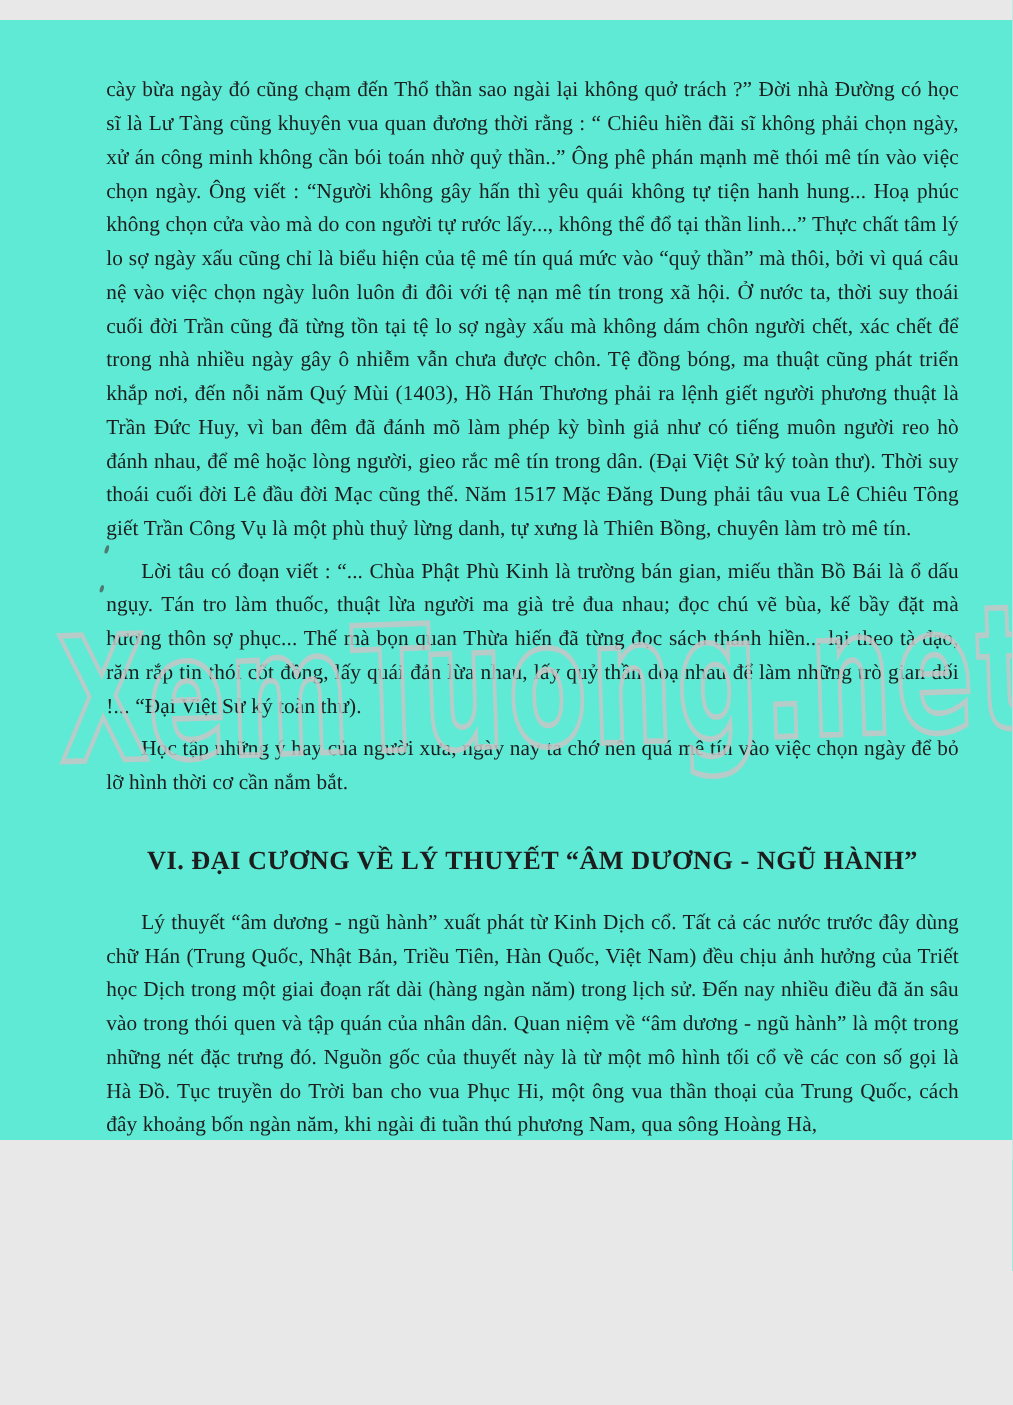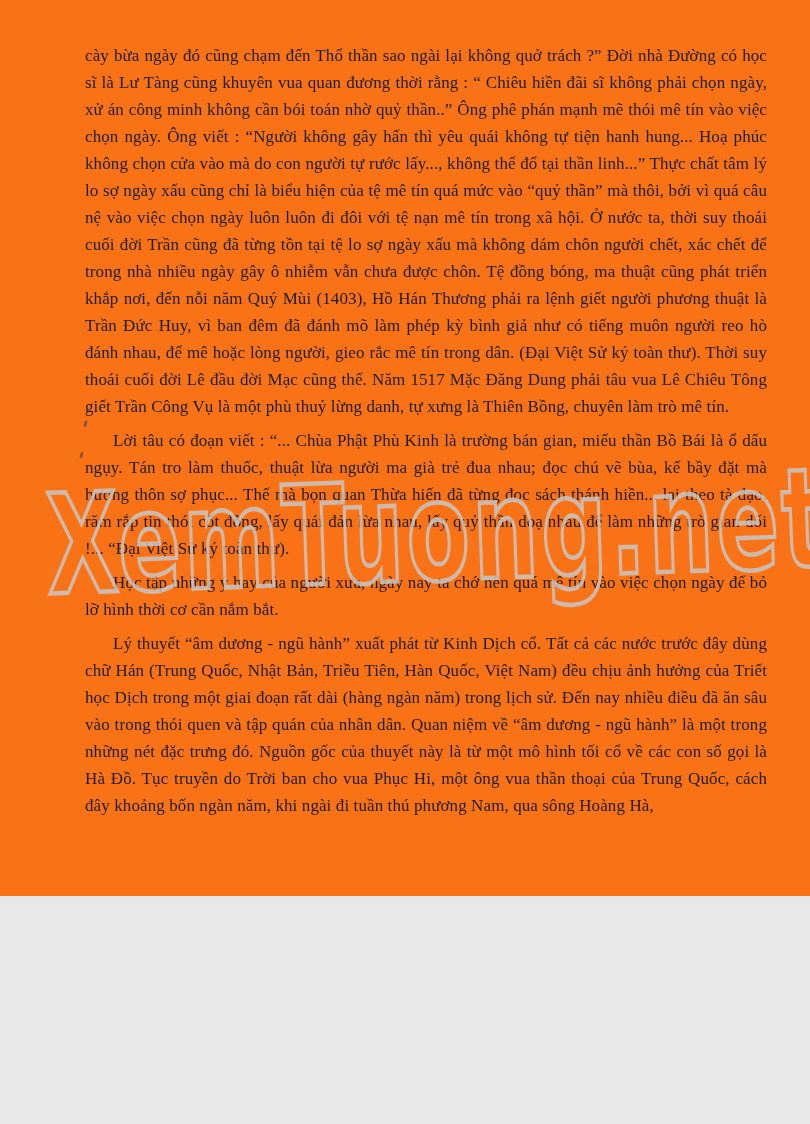--- a/index.html
+++ b/index.html
@@ -1,20 +1,20 @@
 <!DOCTYPE html>
 <html><head>
 <meta charset="utf-8">
 <style>
   html,body{margin:0;padding:0;background:#e8e8e8;}
   .page{
     position:relative;
     width:810px;height:896px;
-    margin:0 auto;
-    background:#f97316;
+    margin:16px auto;
+    background:#5eead4;
     overflow:hidden;
     font-family:"Liberation Serif", serif;
     color:#1d1d1d;
   }
   .content{
     position:absolute;
     left:85px;top:42px;width:682px;
     font-size:17px;
     line-height:27px;
     text-align:justify;
@@ -79,20 +79,21 @@
 </style>
 </head>
 <body>
 
 <div class="page">
 
   <div class="content">
     <p class="noindent">cày bừa ngày đó cũng chạm đến Thổ thần sao ngài lại không quở trách ?” Đời nhà Đường có học sĩ là Lư Tàng cũng khuyên vua quan đương thời rằng : “ Chiêu hiền đãi sĩ không phải chọn ngày, xử án công minh không cần bói toán nhờ quỷ thần..” Ông phê phán mạnh mẽ thói mê tín vào việc chọn ngày. Ông viết : “Người không gây hấn thì yêu quái không tự tiện hanh hung... Hoạ phúc không chọn cửa vào mà do con người tự rước lấy..., không thể đổ tại thần linh...” Thực chất tâm lý lo sợ ngày xấu cũng chỉ là biểu hiện của tệ mê tín quá mức vào “quỷ thần” mà thôi, bởi vì quá câu nệ vào việc chọn ngày luôn luôn đi đôi với tệ nạn mê tín trong xã hội. Ở nước ta, thời suy thoái cuối đời Trần cũng đã từng tồn tại tệ lo sợ ngày xấu mà không dám chôn người chết, xác chết để trong nhà nhiều ngày gây ô nhiễm vẫn chưa được chôn. Tệ đồng bóng, ma thuật cũng phát triển khắp nơi, đến nỗi năm Quý Mùi (1403), Hồ Hán Thương phải ra lệnh giết người phương thuật là Trần Đức Huy, vì ban đêm đã đánh mõ làm phép kỳ bình giả như có tiếng muôn người reo hò đánh nhau, để mê hoặc lòng người, gieo rắc mê tín trong dân. (Đại Việt Sử ký toàn thư). Thời suy thoái cuối đời Lê đầu đời Mạc cũng thế. Năm 1517 Mặc Đăng Dung phải tâu vua Lê Chiêu Tông giết Trần Công Vụ là một phù thuỷ lừng danh, tự xưng là Thiên Bồng, chuyên làm trò mê tín.</p>
     <p>Lời tâu có đoạn viết : “... Chùa Phật Phù Kinh là trường bán gian, miếu thần Bồ Bái là ổ dấu ngụy. Tán tro làm thuốc, thuật lừa người ma già trẻ đua nhau; đọc chú vẽ bùa, kế bầy đặt mà hương thôn sợ phục... Thế mà bọn quan Thừa hiến đã từng đọc sách thánh hiền... lại theo tà đạo, răm rắp tin thói cốt đồng, lấy quái đản lừa nhau, lấy quỷ thần doạ nhau để làm những trò gian dối !... “Đại Việt Sử ký toàn thư).</p>
     <p>Học tập những ý hay của người xưa, ngày nay ta chớ nên quá mê tín vào việc chọn ngày để bỏ lỡ hình thời cơ cần nắm bắt.</p>
+    <h2 class="section-heading">VI. ĐẠI CƯƠNG VỀ LÝ THUYẾT “ÂM DƯƠNG - NGŨ HÀNH”</h2>
     <p>Lý thuyết “âm dương - ngũ hành” xuất phát từ Kinh Dịch cổ. Tất cả các nước trước đây dùng chữ Hán (Trung Quốc, Nhật Bản, Triều Tiên, Hàn Quốc, Việt Nam) đều chịu ảnh hưởng của Triết học Dịch trong một giai đoạn rất dài (hàng ngàn năm) trong lịch sử. Đến nay nhiều điều đã ăn sâu vào trong thói quen và tập quán của nhân dân. Quan niệm về “âm dương - ngũ hành” là một trong những nét đặc trưng đó. Nguồn gốc của thuyết này là từ một mô hình tối cổ về các con số gọi là Hà Đồ. Tục truyền do Trời ban cho vua Phục Hi, một ông vua thần thoại của Trung Quốc, cách đây khoảng bốn ngàn năm, khi ngài đi tuần thú phương Nam, qua sông Hoàng Hà,</p>
   </div>
 
   <div class="watermark">XemTuong.net</div>
 
   <div class="page-number">23</div>
 
   <div class="footer-note">Qúy vị hãy vào trang chủ XemTuong.net để xem thêm nhiều mục hay khác</div>
 
   <span class="artifact a1"></span>

